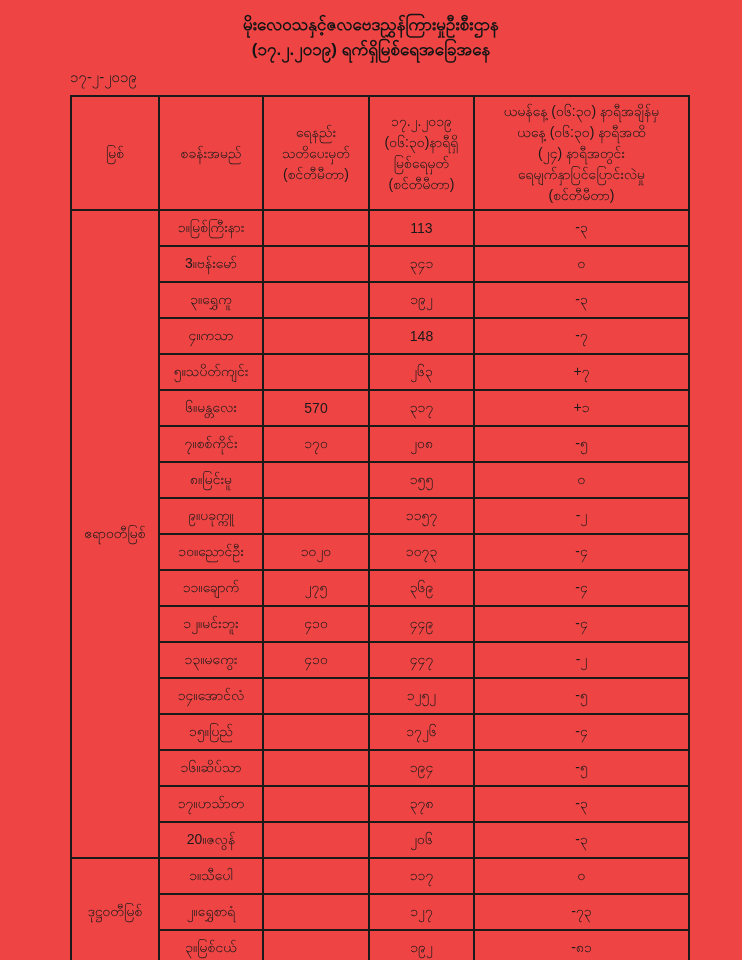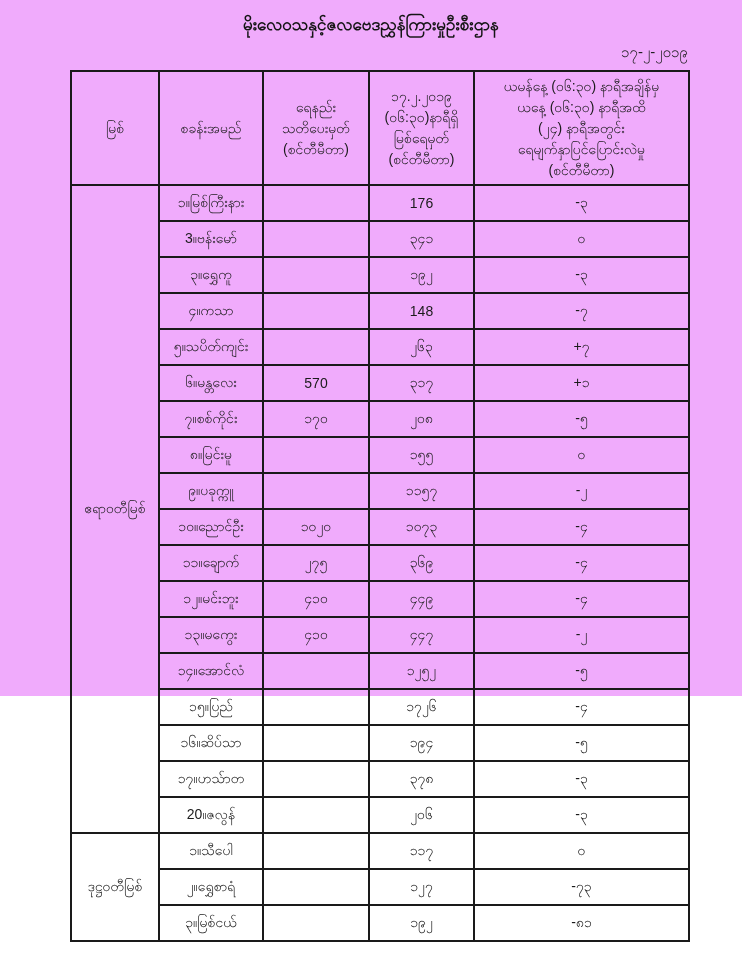--- a/index.html
+++ b/index.html
@@ -10,35 +10,34 @@
   body {
     width: 742px;
     height: 960px;
     overflow: hidden;
     font-family: "Liberation Sans", sans-serif;
     color: #1b1b1b;
   }
   .page {
     position: relative;
     width: 742px;
-    height: 696px;
-    background: #f0abfc;
+    height: 960px;
+    background: #ef4444;
   }
   .title-block {
     padding-top: 12px;
     text-align: center;
     font-weight: bold;
     font-size: 17px;
     line-height: 25px;
     color: #151515;
   }
   .date-line {
     width: 618px;
     margin: 5px 0 6px 70px;
-    text-align: right;
     font-size: 15px;
     color: #202020;
   }
   table.report {
     border-collapse: collapse;
     table-layout: fixed;
     margin-left: 70px;
     width: 618px;
   }
   table.report th,
@@ -77,20 +76,21 @@
   td.num-cell {
     text-align: center;
   }
 </style>
 </head>
 <body>
 
 <div class="page">
   <div class="title-block">
     <div>မိုးလေဝသနှင့်ဇလဗေဒညွှန်ကြားမှုဦးစီးဌာန</div>
+    <div>(၁၇.၂.၂၀၁၉) ရက်ရှိမြစ်ရေအခြေအနေ</div>
   </div>
 
   <div class="date-line">၁၇-၂-၂၀၁၉</div>
 
   <table class="report">
     <colgroup>
       <col class="c-river">
       <col class="c-station">
       <col class="c-warn">
       <col class="c-level">
@@ -122,21 +122,21 @@
             <div>ရေမျက်နှာပြင်ပြောင်းလဲမှု</div>
             <div>(စင်တီမီတာ)</div>
           </th>
         </tr>
     </thead>
     <tbody id="table-body">
         <tr>
           <td class="river-cell" rowspan="18">ဧရာဝတီမြစ်</td>
           <td class="station-cell">၁။မြစ်ကြီးနား</td>
           <td class="num-cell"></td>
-          <td class="num-cell">176</td>
+          <td class="num-cell">113</td>
           <td class="num-cell">-၃</td>
         </tr>
         <tr>
           <td class="station-cell">3။ဗန်းမော်</td>
           <td class="num-cell"></td>
           <td class="num-cell">၃၄၁</td>
           <td class="num-cell">၀</td>
         </tr>
         <tr>
           <td class="station-cell">၃။ရွှေကူ</td>

